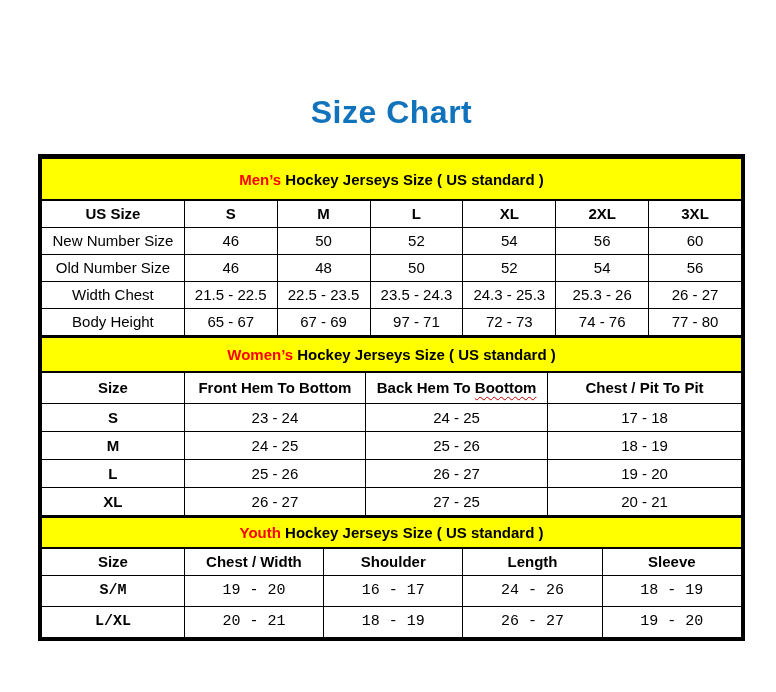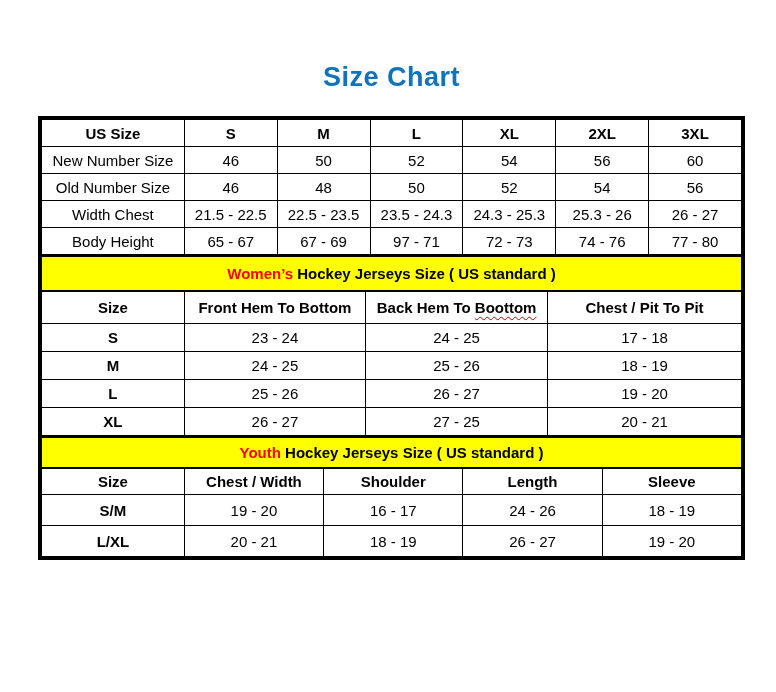--- a/index.html
+++ b/index.html
@@ -6,24 +6,24 @@
     margin: 0;
     padding: 0;
     background: #ffffff;
     width: 776px;
     height: 692px;
     font-family: "Liberation Sans", sans-serif;
     color: #000;
     overflow: hidden;
   }
   .page-title {
-    margin: 62px 0 0 38px;
+    margin: 94px 0 0 38px;
     width: 707px;
     text-align: center;
-    font-size: 27px;
+    font-size: 32px;
     font-weight: 700;
     color: #1173BC;
     letter-spacing: 0.5px;
   }
   .table-wrap {
     margin: 23px 0 0 38px;
     width: 707px;
     border: 3px solid #000;
     box-sizing: border-box;
   }
@@ -53,21 +53,21 @@
   .womens .row-label, .youth .row-label { font-weight: 700; }
   
   .mens   .section-title-row { height: 42px; }
   .womens .section-title-row { height: 35px; padding-left: 39px; }
   .youth  .section-title-row { height: 31px; }
   .mens   .col-header-row    { height: 27px; }
   .womens .col-header-row    { height: 32px; }
   .youth  .col-header-row    { height: 27px; }
   .mens   .data-row          { height: 27px; }
   .womens .data-row          { height: 28px; }
-  .youth  .data-row          { height: 31px; }
+  .youth  .data-row          { height: 31px; font-family: Liberation Mono, monospace; }
   
   .mens   col.c0 { width: 20.4%; }
   .womens col.c0 { width: 20.4%; }
   .womens col.c1 { width: 25.9%; }
   .womens col.c2 { width: 26.0%; }
   .womens col.c3 { width: 27.7%; }
   .youth  col.c0 { width: 20.4%; }
   .squiggle {
     text-decoration: underline;
     text-decoration-style: wavy;
@@ -87,20 +87,23 @@
       <colgroup>
         <col class="c0">
         <col class="c1">
         <col class="c2">
         <col class="c3">
         <col class="c4">
         <col class="c5">
         <col class="c6">
       </colgroup>
       <tbody>
+        <tr class="section-title-row">
+          <td colspan="7" class="section-title-cell"><span class="hl">Men’s</span><span> Hockey Jerseys Size ( US standard )</span></td>
+        </tr>
         <tr class="col-header-row">
           <td class="col-header">US Size</td>
           <td class="col-header">S</td>
           <td class="col-header">M</td>
           <td class="col-header">L</td>
           <td class="col-header">XL</td>
           <td class="col-header">2XL</td>
           <td class="col-header">3XL</td>
         </tr>
         <tr class="data-row">

